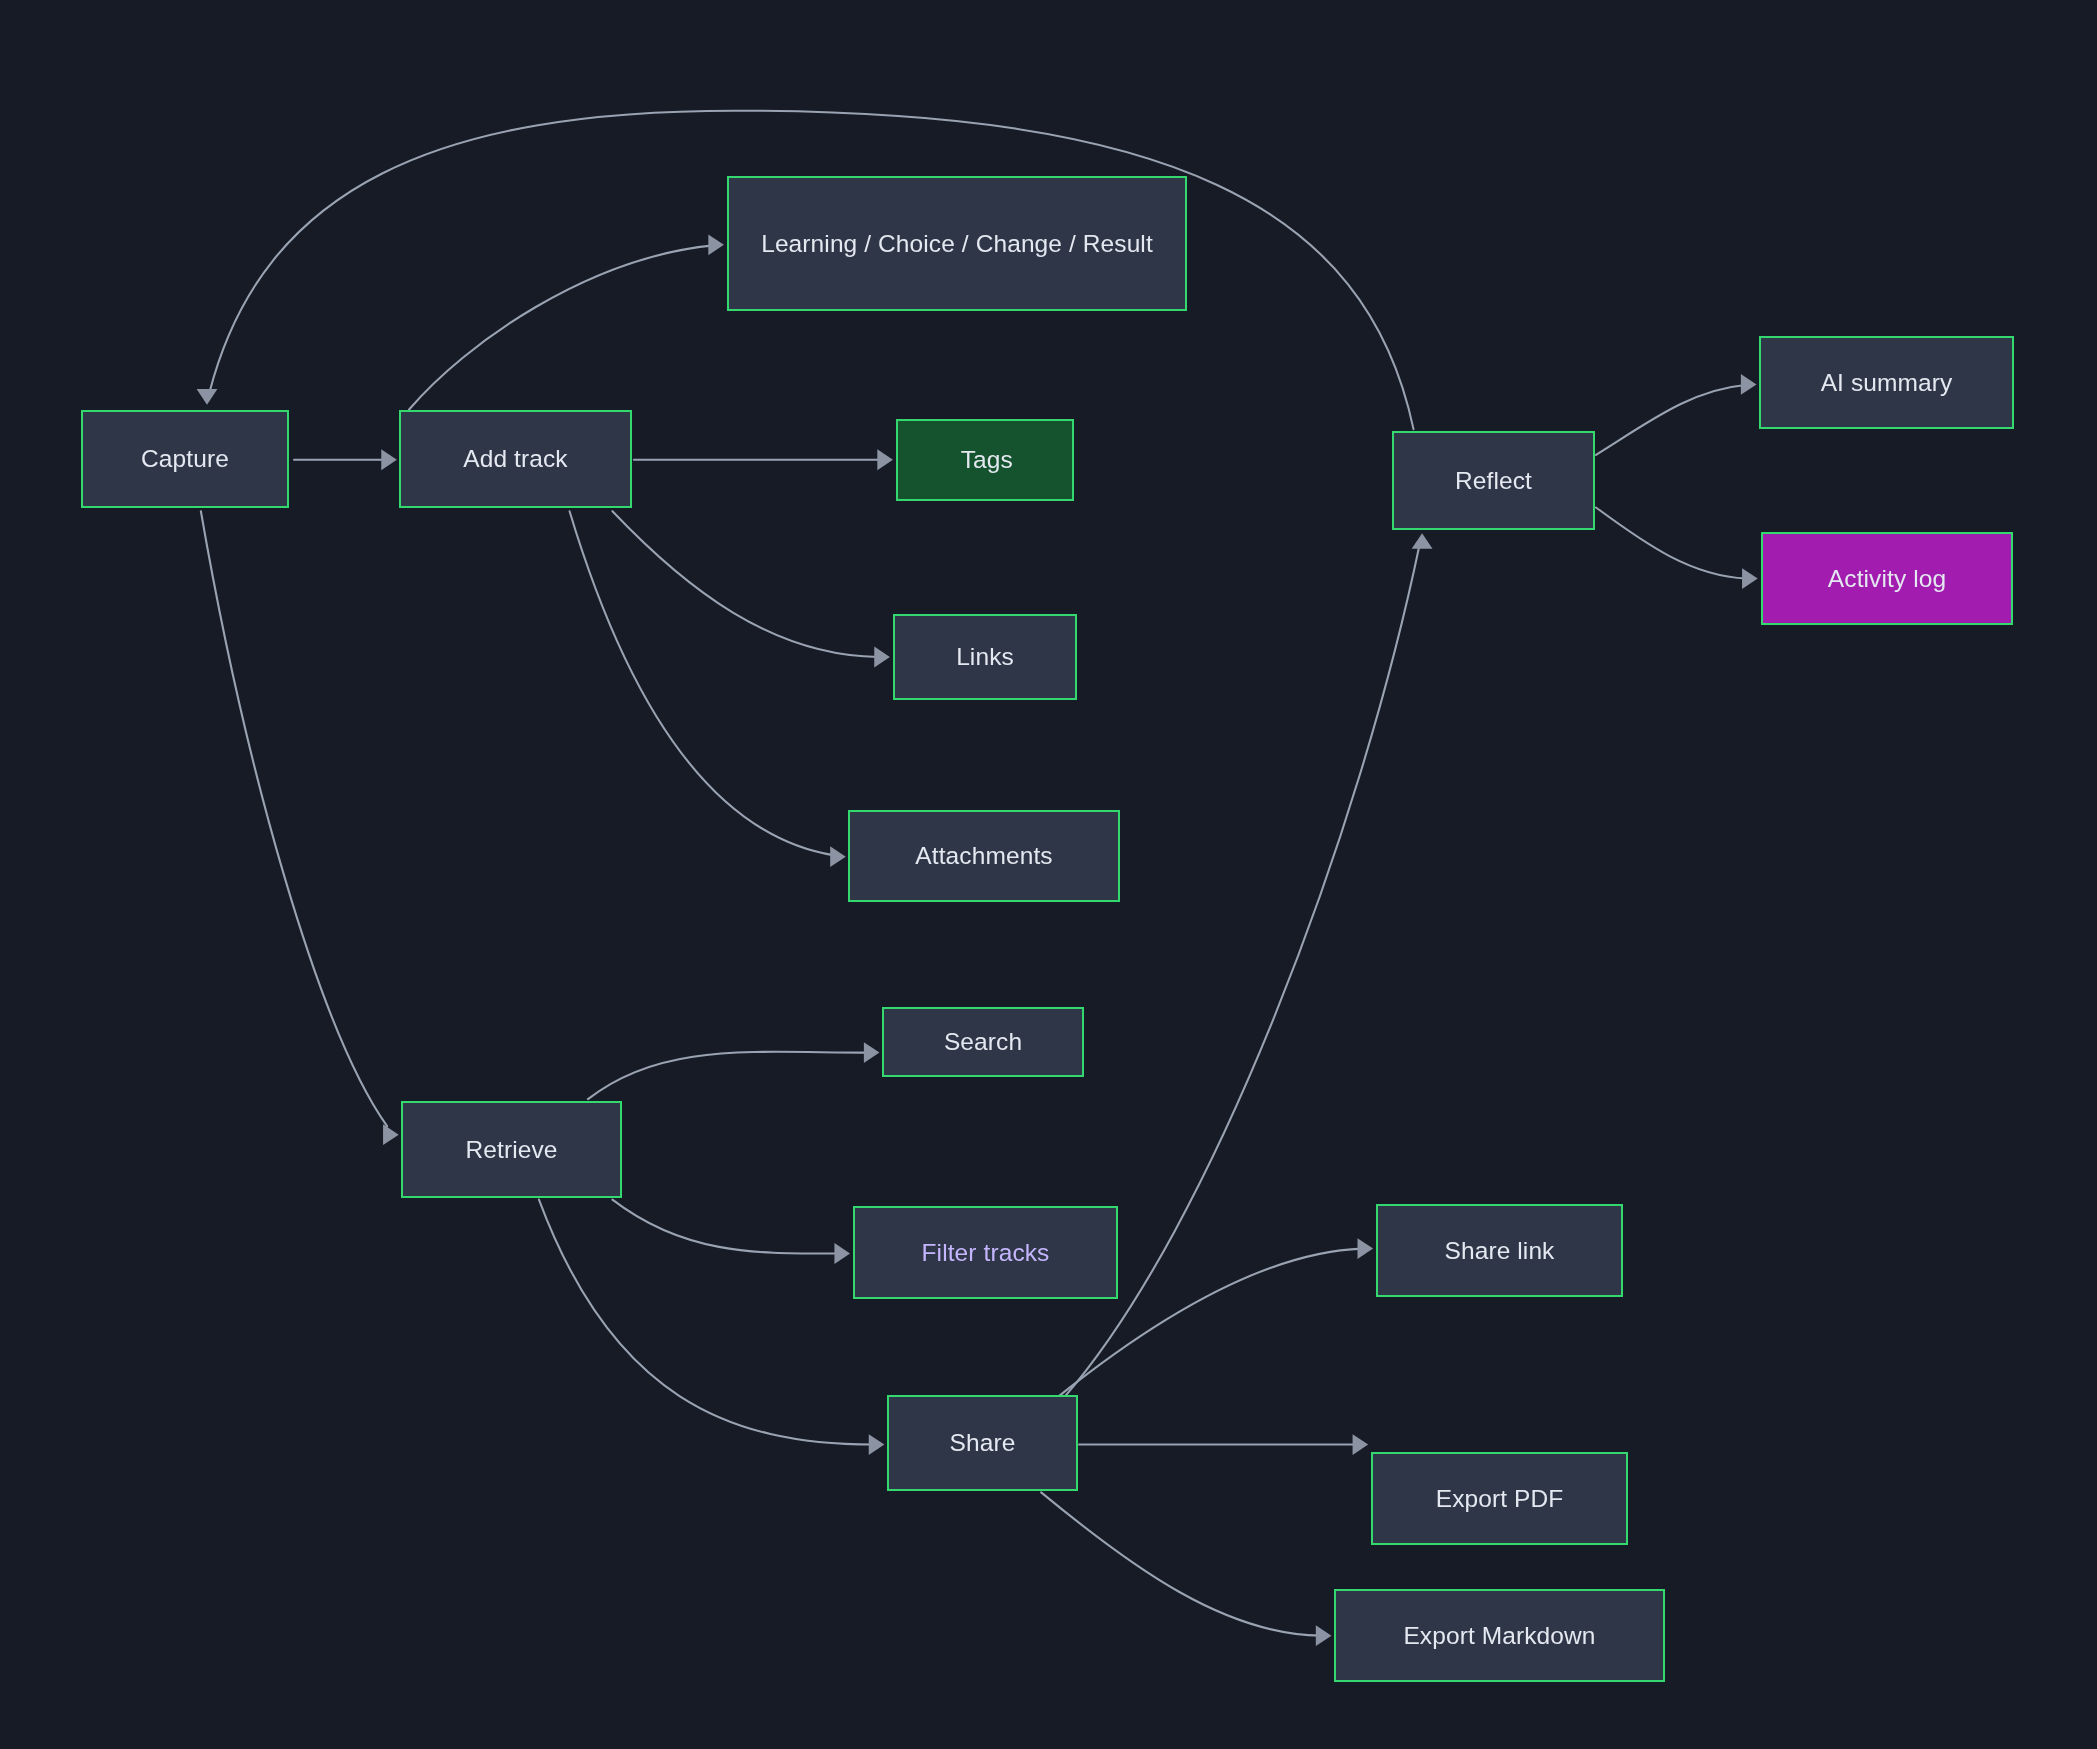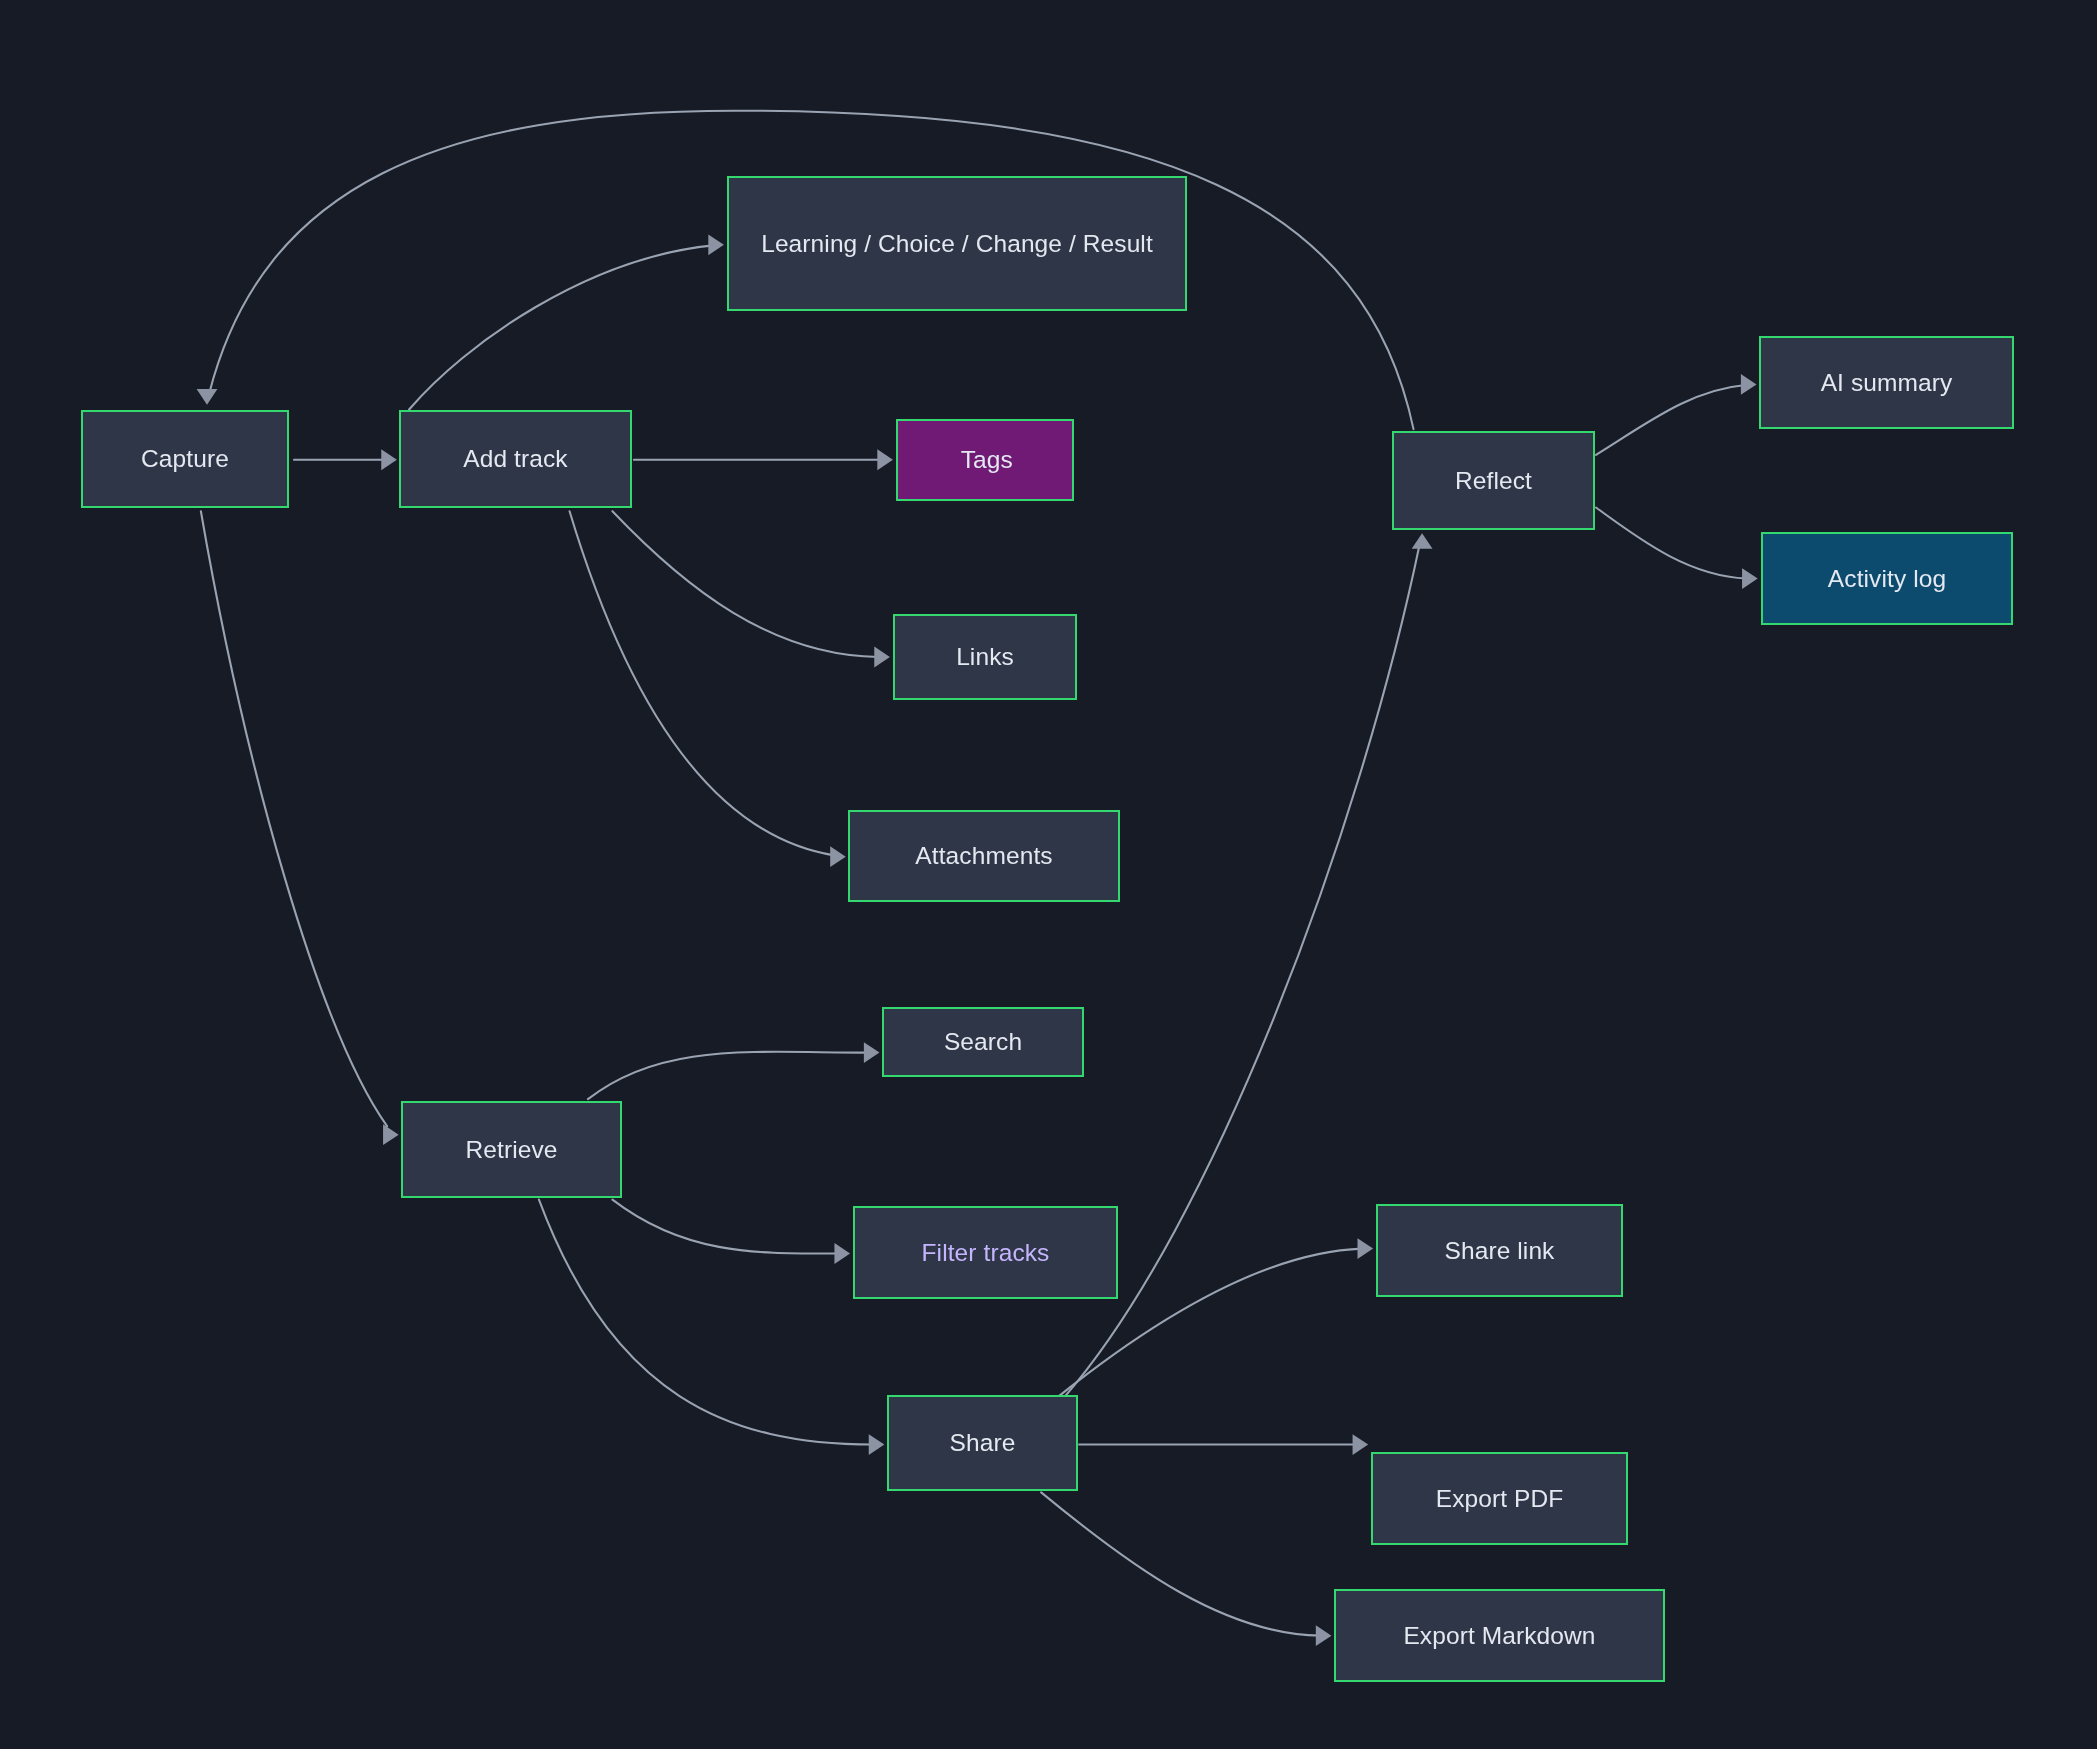--- a/index.html
+++ b/index.html
@@ -128,21 +128,21 @@
   <div id="node-layer">
       <div class="node-box" style="left: 81px; top: 410px; width: 208px; height: 98px; background: rgb(47, 54, 71); border-color: rgb(51, 217, 111); color: rgb(228, 232, 240);">
         <span>Capture</span>
       </div>
       <div class="node-box" style="left: 399px; top: 410px; width: 233px; height: 98px; background: rgb(47, 54, 71); border-color: rgb(51, 217, 111); color: rgb(228, 232, 240);">
         <span>Add track</span>
       </div>
       <div class="node-box" style="left: 727px; top: 176px; width: 460px; height: 135px; background: rgb(47, 54, 71); border-color: rgb(51, 217, 111); color: rgb(228, 232, 240);">
         <span>Learning / Choice / Change / Result</span>
       </div>
-      <div class="node-box" style="left: 896px; top: 419px; width: 178px; height: 82px; background: #701a75; border-color: rgb(51, 217, 111); color: rgb(228, 232, 240); padding-left: 12px;">
+      <div class="node-box" style="left: 896px; top: 419px; width: 178px; height: 82px; background: #14532d; border-color: rgb(51, 217, 111); color: rgb(228, 232, 240); padding-left: 12px;">
         <span>Tags</span>
       </div>
       <div class="node-box" style="left: 893px; top: 614px; width: 184px; height: 86px; background: rgb(47, 54, 71); border-color: rgb(51, 217, 111); color: rgb(228, 232, 240);">
         <span>Links</span>
       </div>
       <div class="node-box" style="left: 848px; top: 810px; width: 272px; height: 92px; background: rgb(47, 54, 71); border-color: rgb(51, 217, 111); color: rgb(228, 232, 240);">
         <span>Attachments</span>
       </div>
       <div class="node-box" style="left: 882px; top: 1007px; width: 202px; height: 70px; background: rgb(47, 54, 71); border-color: rgb(51, 217, 111); color: rgb(228, 232, 240);">
         <span>Search</span>
@@ -155,21 +155,21 @@
       </div>
       <div class="node-box" style="left: 887px; top: 1395px; width: 191px; height: 96px; background: rgb(47, 54, 71); border-color: rgb(51, 217, 111); color: rgb(228, 232, 240);">
         <span>Share</span>
       </div>
       <div class="node-box" style="left: 1392px; top: 431px; width: 203px; height: 99px; background: rgb(47, 54, 71); border-color: rgb(51, 217, 111); color: rgb(228, 232, 240);">
         <span>Reflect</span>
       </div>
       <div class="node-box" style="left: 1759px; top: 336px; width: 255px; height: 93px; background: rgb(47, 54, 71); border-color: rgb(51, 217, 111); color: rgb(228, 232, 240);">
         <span>AI summary</span>
       </div>
-      <div class="node-box" style="left: 1761px; top: 532px; width: 252px; height: 93px; background: #0c4a6e; border-color: rgb(51, 217, 111); color: rgb(228, 232, 240); text-align: right;">
+      <div class="node-box" style="left: 1761px; top: 532px; width: 252px; height: 93px; background: #a21caf; border-color: rgb(51, 217, 111); color: rgb(228, 232, 240); text-align: right;">
         <span>Activity log</span>
       </div>
       <div class="node-box" style="left: 1376px; top: 1204px; width: 247px; height: 93px; background: rgb(47, 54, 71); border-color: rgb(51, 217, 111); color: rgb(228, 232, 240);">
         <span>Share link</span>
       </div>
       <div class="node-box" style="left: 1371px; top: 1452px; width: 257px; height: 93px; background: rgb(47, 54, 71); border-color: rgb(51, 217, 111); color: rgb(228, 232, 240);">
         <span>Export PDF</span>
       </div>
       <div class="node-box" style="left: 1334px; top: 1589px; width: 331px; height: 93px; background: rgb(47, 54, 71); border-color: rgb(51, 217, 111); color: rgb(228, 232, 240);">
         <span>Export Markdown</span>

